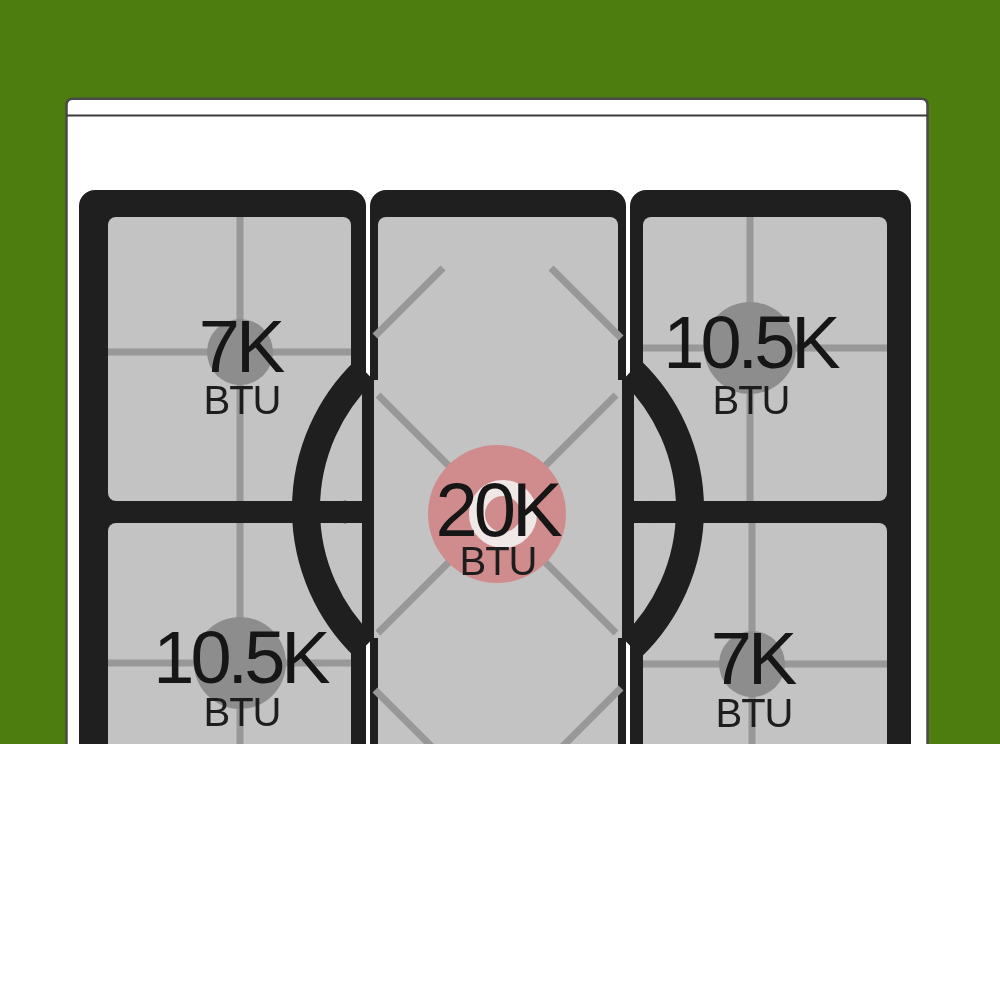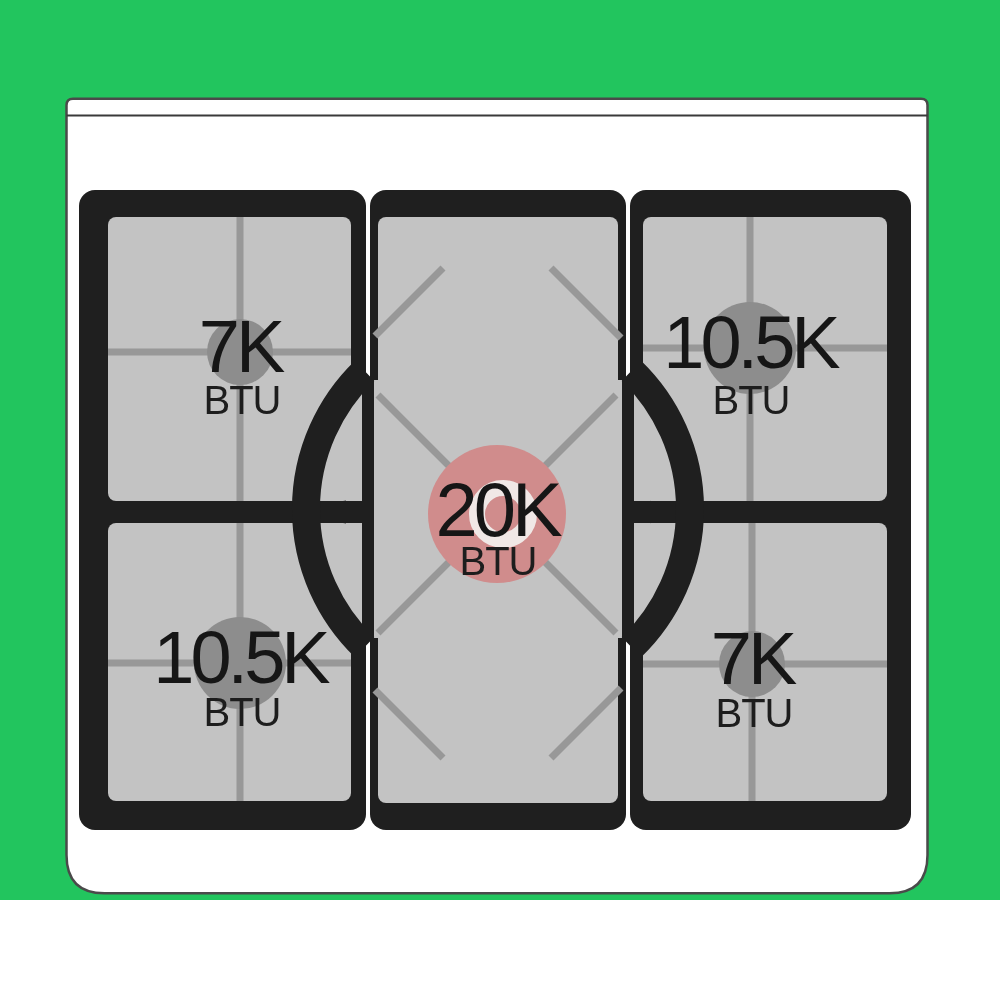--- a/index.html
+++ b/index.html
@@ -1,16 +1,16 @@
 <!DOCTYPE html>
 <html><head>
 <meta charset="utf-8">
 <style>
   html,body{margin:0;padding:0;background:#ffffff;}
-  .stage{position:relative;width:1000px;height:900px;background:#22c55e;overflow:hidden;}
+  .stage{position:relative;width:1000px;height:744px;background:#4d7c0f;overflow:hidden;}
   .stage svg{display:block;position:absolute;left:0;top:0;}
   .rating{font-family:"Liberation Sans","DejaVu Sans",sans-serif;font-weight:400;font-size:74px;letter-spacing:-4px;fill:#161616;text-anchor:middle;}
   .rating-center{font-size:76px;}
   .unit{font-family:"Liberation Sans","DejaVu Sans",sans-serif;font-weight:400;font-size:40px;letter-spacing:-1px;fill:#1d1d1d;text-anchor:middle;}
   .panel{fill:#c3c3c3;}
   .plate{fill:#1f1f1f;}
   .gridline{stroke:#989898;stroke-width:7;stroke-linecap:butt;}
   .ringarc{stroke:#1f1f1f;stroke-width:28;fill:none;stroke-linecap:butt;}
   .cap{fill:#8d8d8d;}
 </style>

